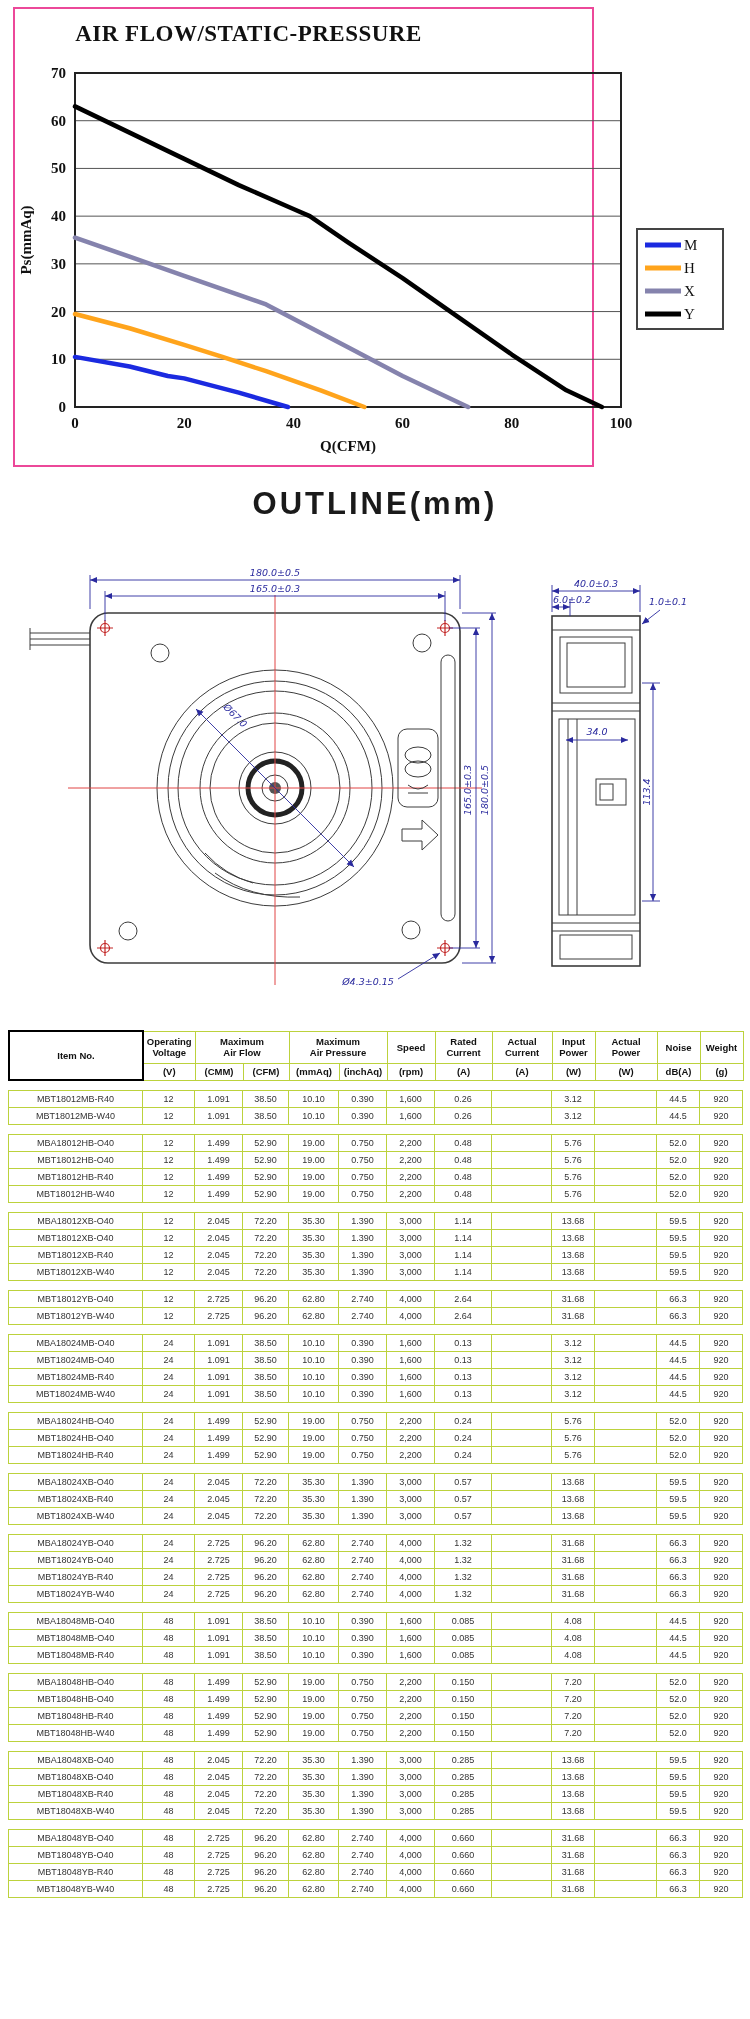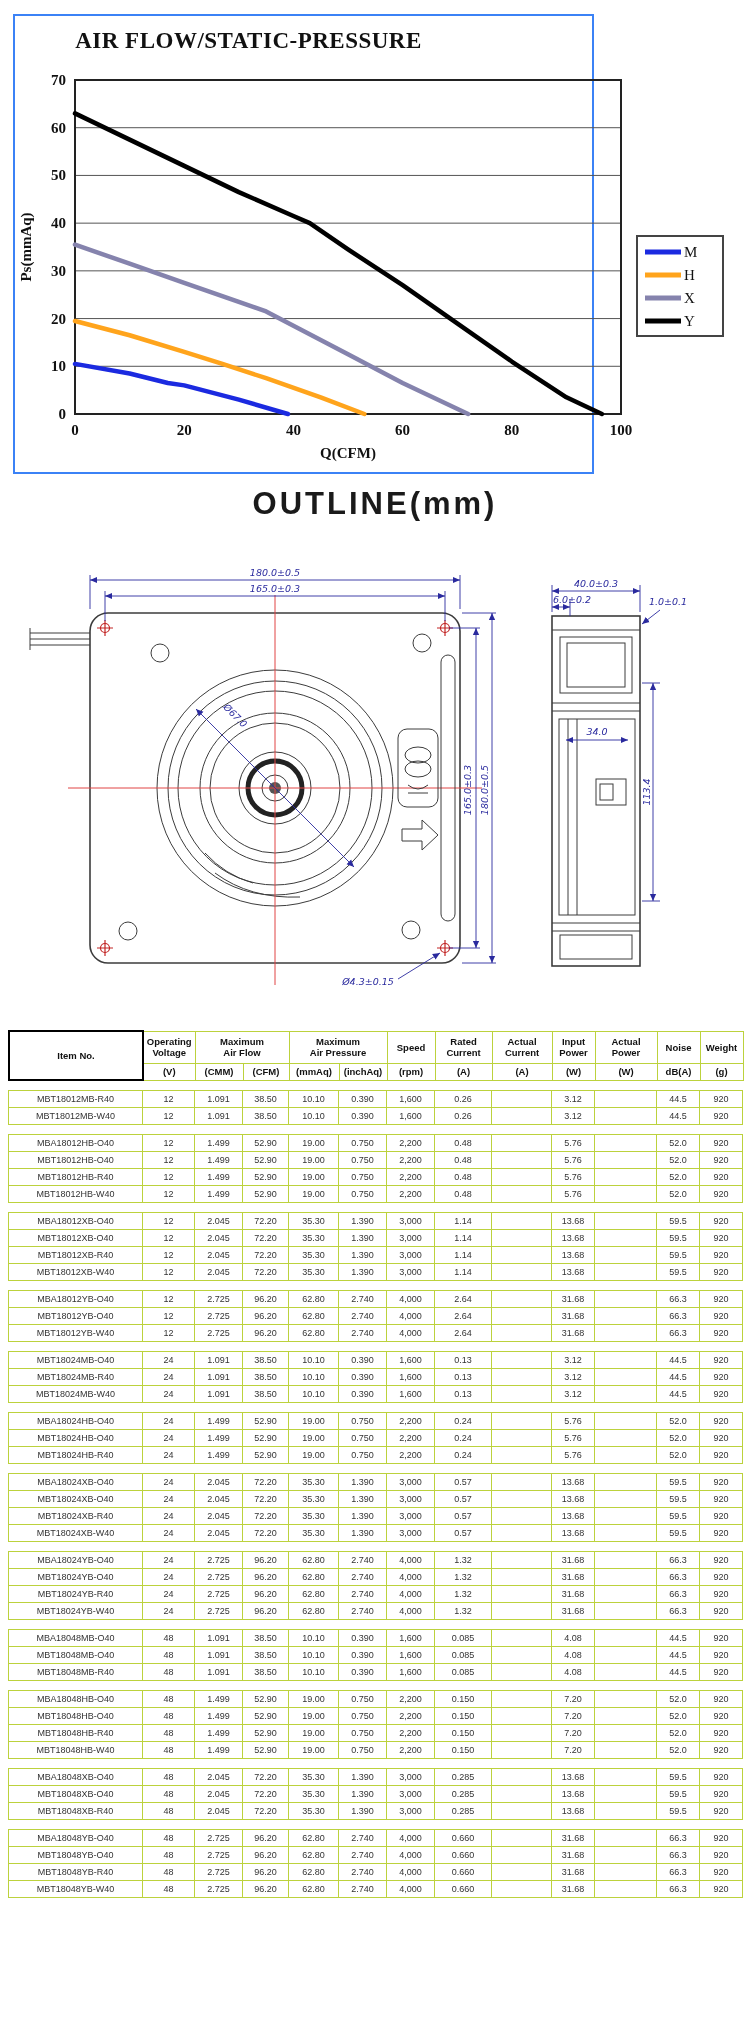--- a/index.html
+++ b/index.html
@@ -1,20 +1,20 @@
 <!DOCTYPE html>
 <html><head>
 <meta charset="utf-8">
 <style>
   html,body{margin:0;padding:0;background:#fff;}
   body{width:750px;height:2019px;position:relative;font-family:"Liberation Sans",sans-serif;}
 
   
-  .chart-panel{position:absolute;left:13px;top:14px;width:581px;height:460px;
-    border:2px solid #3b82f6;box-sizing:border-box;background:#fff;}
+  .chart-panel{position:absolute;left:13px;top:7px;width:581px;height:460px;
+    border:2px solid #ec4899;box-sizing:border-box;background:#fff;}
   .chart-title{margin-top:12px;text-align:center;padding-right:110px;
     font:700 23px "Liberation Serif",serif;color:#111;letter-spacing:.5px;}
   .plot-svg{position:absolute;left:2px;top:48px;}
   .tick{font:700 15px "Liberation Serif",serif;fill:#111;}
   .axis{font:700 15px "Liberation Serif",serif;fill:#111;}
   .legend-letter{font:15px "Liberation Serif",serif;fill:#111;}
 
   
   .outline-title{position:absolute;left:0;top:486px;width:750px;text-align:center;
     font:700 31px "Liberation Sans",sans-serif;color:#1a1a1a;letter-spacing:3px;}
@@ -455,128 +455,128 @@
         <col style="width:48px">
         <col style="width:57px">
         <col style="width:60px">
         <col style="width:43px">
         <col style="width:62px">
         <col style="width:43px">
         <col style="width:43px">
       </colgroup>
       <tbody>
         <tr>
-          <td class="item">MBA18012YB-O40</td>
+          <td class="item">MBT18012YB-O40</td>
           <td>12</td>
           <td>2.725</td>
           <td>96.20</td>
           <td>62.80</td>
           <td>2.740</td>
           <td>4,000</td>
           <td>2.64</td>
           <td></td>
           <td>31.68</td>
           <td></td>
           <td>66.3</td>
           <td>920</td>
         </tr>
         <tr>
-          <td class="item">MBT18012YB-O40</td>
+          <td class="item">MBT18012YB-W40</td>
           <td>12</td>
           <td>2.725</td>
           <td>96.20</td>
           <td>62.80</td>
           <td>2.740</td>
           <td>4,000</td>
           <td>2.64</td>
           <td></td>
           <td>31.68</td>
           <td></td>
           <td>66.3</td>
           <td>920</td>
         </tr>
-        <tr>
-          <td class="item">MBT18012YB-W40</td>
-          <td>12</td>
-          <td>2.725</td>
-          <td>96.20</td>
-          <td>62.80</td>
-          <td>2.740</td>
-          <td>4,000</td>
-          <td>2.64</td>
-          <td></td>
-          <td>31.68</td>
-          <td></td>
-          <td>66.3</td>
-          <td>920</td>
-        </tr>
-      </tbody>
-    </table>
-    <table class="spec group-tbl">
-      <colgroup>
-        <col style="width:134px">
-        <col style="width:52px">
-        <col style="width:48px">
-        <col style="width:46px">
-        <col style="width:50px">
-        <col style="width:48px">
-        <col style="width:48px">
-        <col style="width:57px">
-        <col style="width:60px">
-        <col style="width:43px">
-        <col style="width:62px">
-        <col style="width:43px">
-        <col style="width:43px">
-      </colgroup>
-      <tbody>
-        <tr>
-          <td class="item">MBT18024MB-O40</td>
+      </tbody>
+    </table>
+    <table class="spec group-tbl">
+      <colgroup>
+        <col style="width:134px">
+        <col style="width:52px">
+        <col style="width:48px">
+        <col style="width:46px">
+        <col style="width:50px">
+        <col style="width:48px">
+        <col style="width:48px">
+        <col style="width:57px">
+        <col style="width:60px">
+        <col style="width:43px">
+        <col style="width:62px">
+        <col style="width:43px">
+        <col style="width:43px">
+      </colgroup>
+      <tbody>
+        <tr>
+          <td class="item">MBA18024MB-O40</td>
           <td>24</td>
           <td>1.091</td>
           <td>38.50</td>
           <td>10.10</td>
           <td>0.390</td>
           <td>1,600</td>
           <td>0.13</td>
           <td></td>
           <td>3.12</td>
           <td></td>
           <td>44.5</td>
           <td>920</td>
         </tr>
         <tr>
-          <td class="item">MBT18024MB-R40</td>
+          <td class="item">MBT18024MB-O40</td>
           <td>24</td>
           <td>1.091</td>
           <td>38.50</td>
           <td>10.10</td>
           <td>0.390</td>
           <td>1,600</td>
           <td>0.13</td>
           <td></td>
           <td>3.12</td>
           <td></td>
           <td>44.5</td>
           <td>920</td>
         </tr>
         <tr>
-          <td class="item">MBT18024MB-W40</td>
+          <td class="item">MBT18024MB-R40</td>
           <td>24</td>
           <td>1.091</td>
           <td>38.50</td>
           <td>10.10</td>
           <td>0.390</td>
           <td>1,600</td>
           <td>0.13</td>
           <td></td>
           <td>3.12</td>
           <td></td>
           <td>44.5</td>
           <td>920</td>
         </tr>
+        <tr>
+          <td class="item">MBT18024MB-W40</td>
+          <td>24</td>
+          <td>1.091</td>
+          <td>38.50</td>
+          <td>10.10</td>
+          <td>0.390</td>
+          <td>1,600</td>
+          <td>0.13</td>
+          <td></td>
+          <td>3.12</td>
+          <td></td>
+          <td>44.5</td>
+          <td>920</td>
+        </tr>
       </tbody>
     </table>
     <table class="spec group-tbl">
       <colgroup>
         <col style="width:134px">
         <col style="width:52px">
         <col style="width:48px">
         <col style="width:46px">
         <col style="width:50px">
         <col style="width:48px">
@@ -662,64 +662,49 @@
           <td>1.390</td>
           <td>3,000</td>
           <td>0.57</td>
           <td></td>
           <td>13.68</td>
           <td></td>
           <td>59.5</td>
           <td>920</td>
         </tr>
         <tr>
-          <td class="item">MBT18024XB-O40</td>
+          <td class="item">MBT18024XB-R40</td>
           <td>24</td>
           <td>2.045</td>
           <td>72.20</td>
           <td>35.30</td>
           <td>1.390</td>
           <td>3,000</td>
           <td>0.57</td>
           <td></td>
           <td>13.68</td>
           <td></td>
           <td>59.5</td>
           <td>920</td>
         </tr>
         <tr>
-          <td class="item">MBT18024XB-R40</td>
+          <td class="item">MBT18024XB-W40</td>
           <td>24</td>
           <td>2.045</td>
           <td>72.20</td>
           <td>35.30</td>
           <td>1.390</td>
           <td>3,000</td>
           <td>0.57</td>
           <td></td>
           <td>13.68</td>
           <td></td>
           <td>59.5</td>
           <td>920</td>
         </tr>
-        <tr>
-          <td class="item">MBT18024XB-W40</td>
-          <td>24</td>
-          <td>2.045</td>
-          <td>72.20</td>
-          <td>35.30</td>
-          <td>1.390</td>
-          <td>3,000</td>
-          <td>0.57</td>
-          <td></td>
-          <td>13.68</td>
-          <td></td>
-          <td>59.5</td>
-          <td>920</td>
-        </tr>
       </tbody>
     </table>
     <table class="spec group-tbl">
       <colgroup>
         <col style="width:134px">
         <col style="width:52px">
         <col style="width:48px">
         <col style="width:46px">
         <col style="width:50px">
         <col style="width:48px">
@@ -992,20 +977,35 @@
           <td>35.30</td>
           <td>1.390</td>
           <td>3,000</td>
           <td>0.285</td>
           <td></td>
           <td>13.68</td>
           <td></td>
           <td>59.5</td>
           <td>920</td>
         </tr>
+        <tr>
+          <td class="item">MBT18048XB-W40</td>
+          <td>48</td>
+          <td>2.045</td>
+          <td>72.20</td>
+          <td>35.30</td>
+          <td>1.390</td>
+          <td>3,000</td>
+          <td>0.285</td>
+          <td></td>
+          <td>13.68</td>
+          <td></td>
+          <td>59.5</td>
+          <td>920</td>
+        </tr>
       </tbody>
     </table>
     <table class="spec group-tbl">
       <colgroup>
         <col style="width:134px">
         <col style="width:52px">
         <col style="width:48px">
         <col style="width:46px">
         <col style="width:50px">
         <col style="width:48px">

